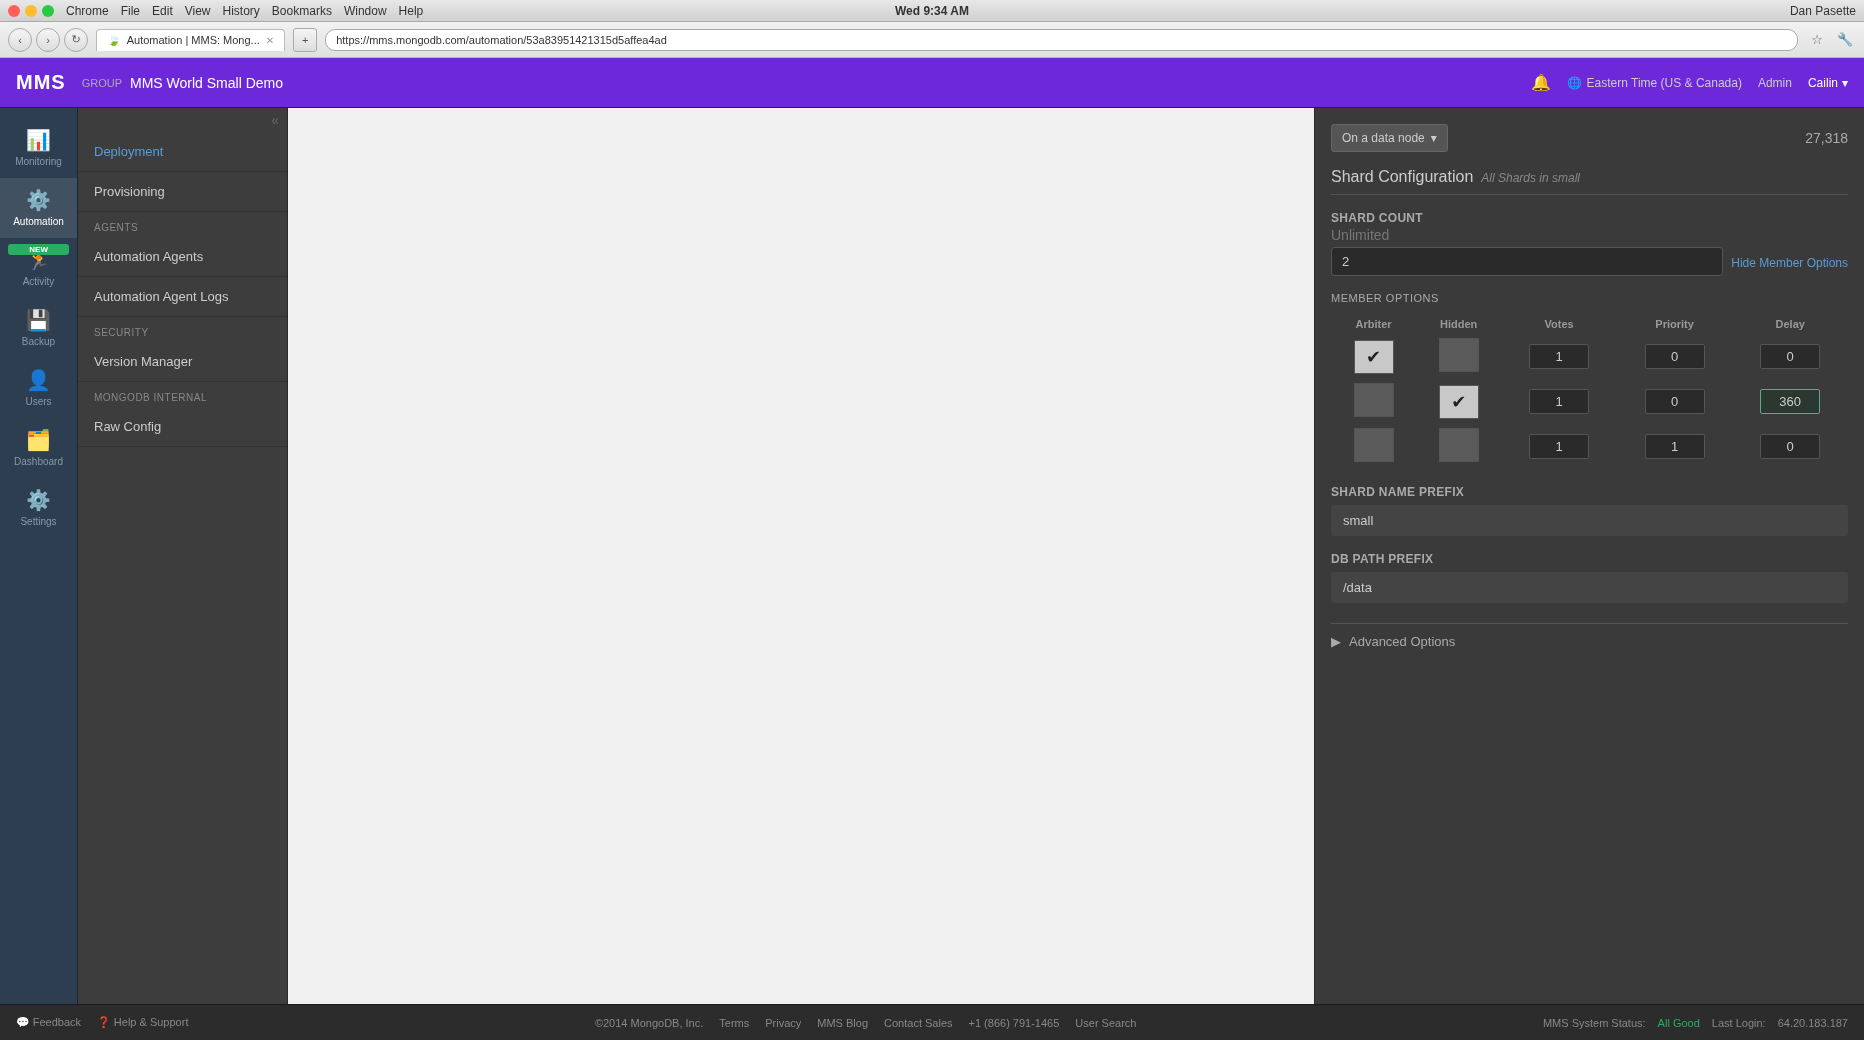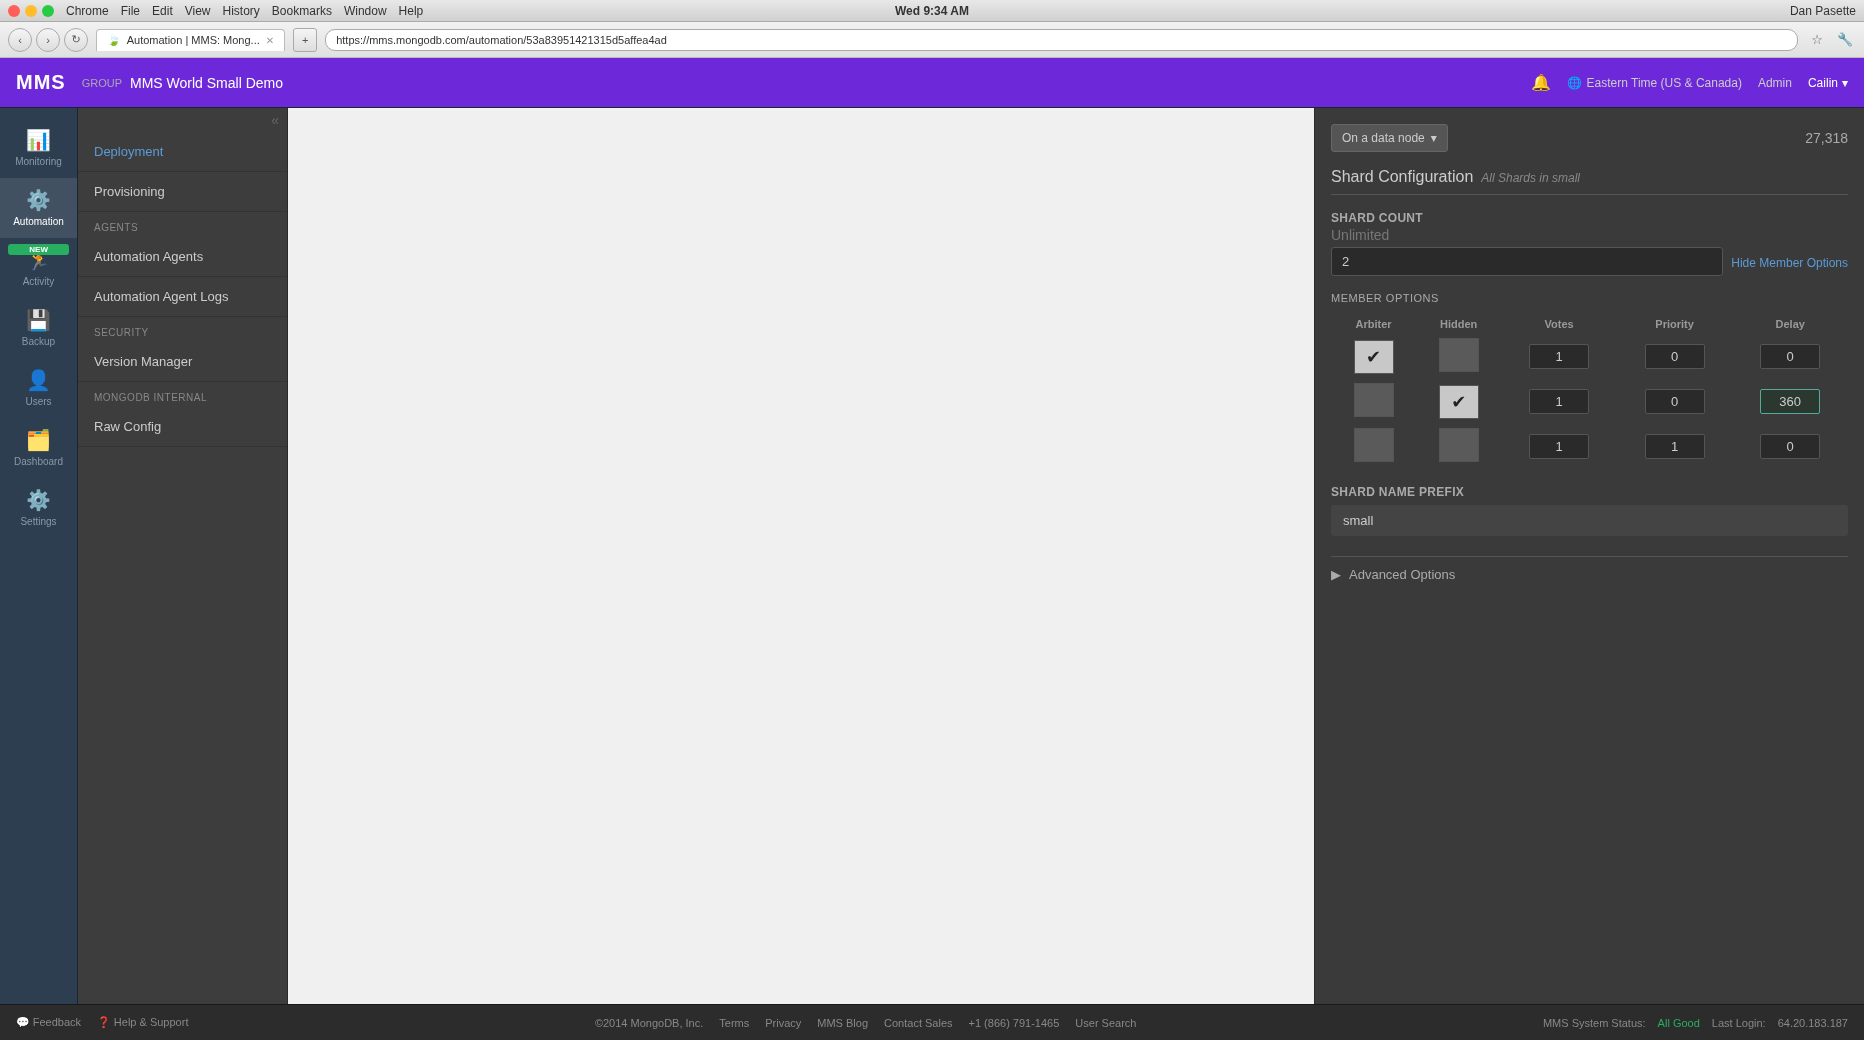--- a/index.html
+++ b/index.html
@@ -613,20 +613,24 @@
             </tr>
           </tbody>
         </table>
       </div>
 
       <div class="field-section">
         <div class="field-label">Shard Name Prefix</div>
         <div class="field-value">small</div>
       </div>
 
+      <div class="field-section">
+        <div class="field-label">DB Path Prefix</div>
+        <div class="field-value">/data</div>
+      </div>
 
       <div class="advanced-options">
         <div class="advanced-toggle">
           <span>▶</span>
           <span>Advanced Options</span>
         </div>
       </div>
 
     </div>
   </div>

